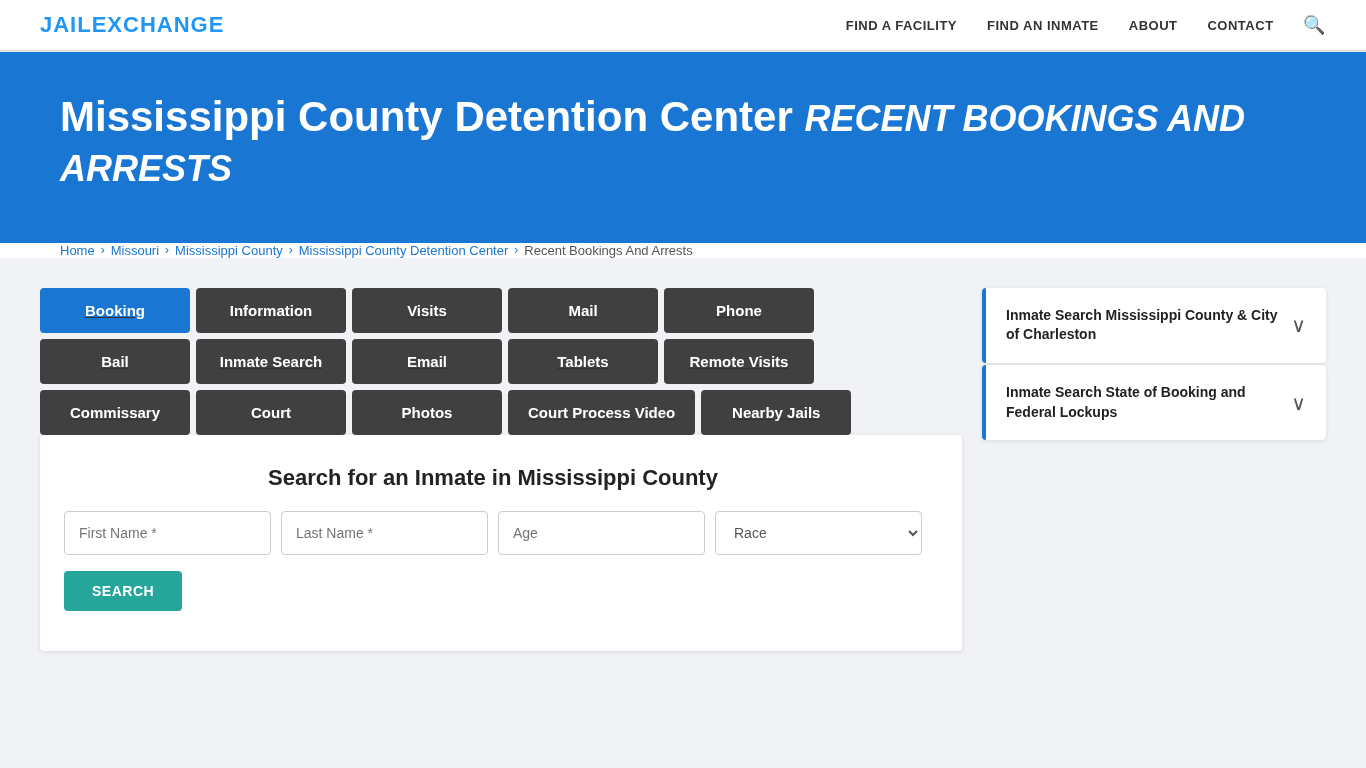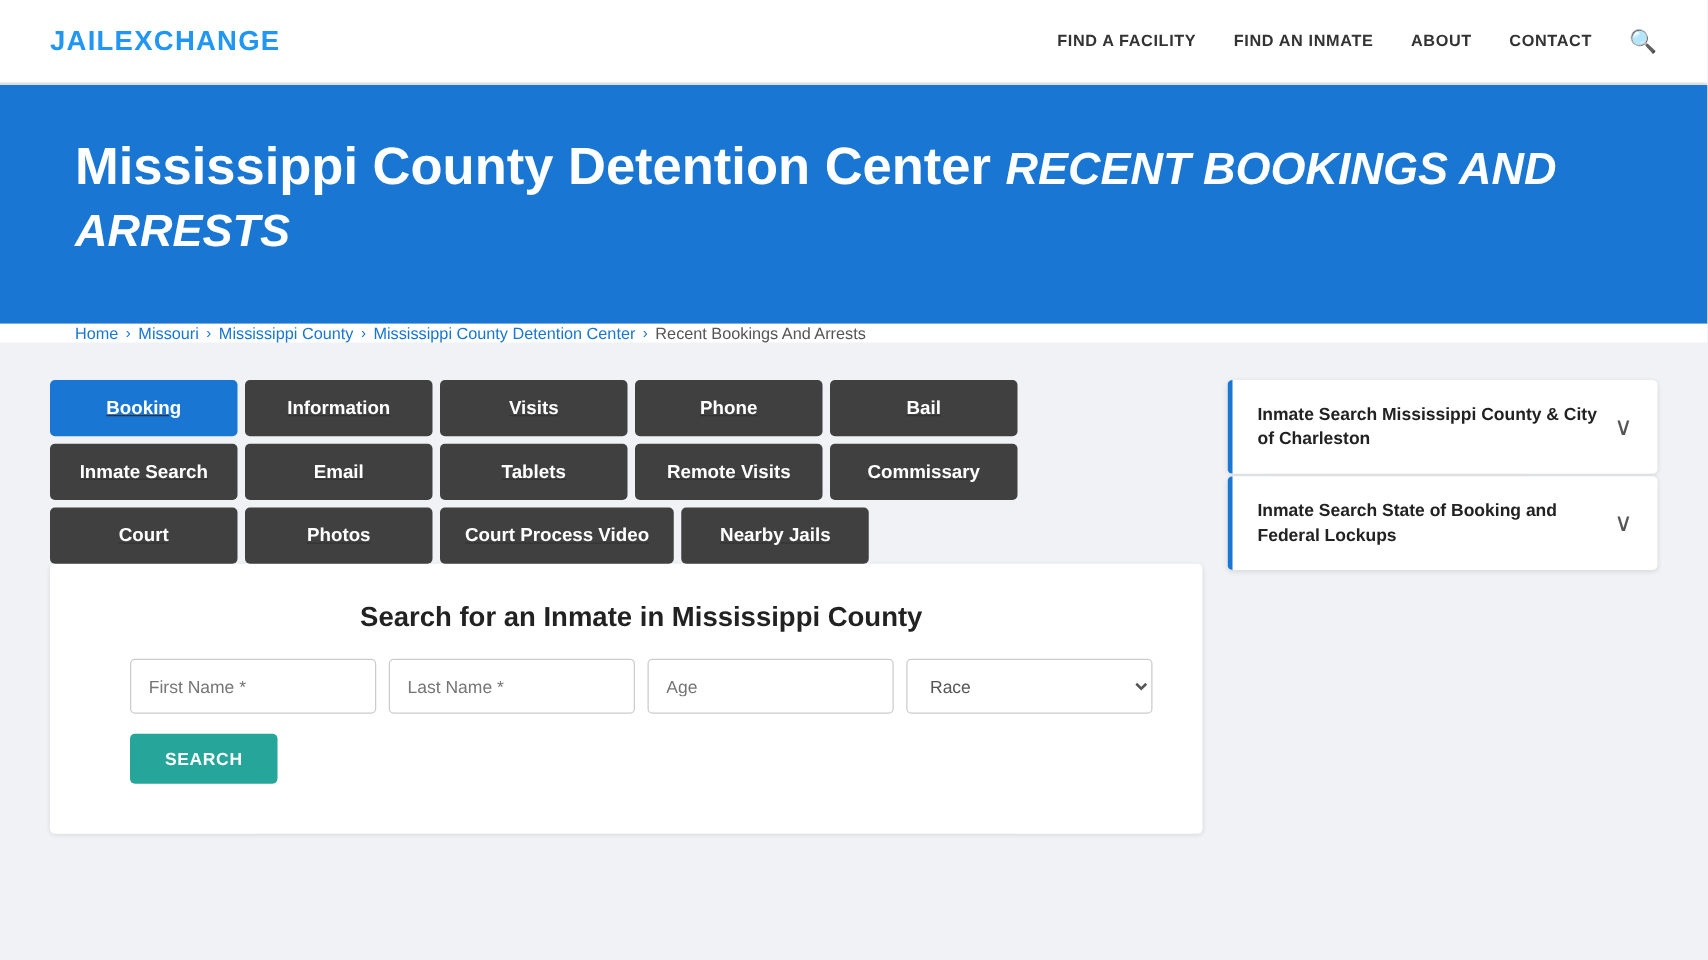--- a/index.html
+++ b/index.html
@@ -5,21 +5,21 @@
     * { box-sizing: border-box; margin: 0; padding: 0; }
     body { font-family: Arial, sans-serif; background: #f0f2f5; color: #333; }
 
     
     .navbar {
       background: #fff;
       display: flex;
       align-items: center;
       justify-content: space-between;
       padding: 0 40px;
-      height: 68px;
+      height: 52px;
       border-bottom: 2px solid #e0e0e0;
     }
     .navbar-logo {
       font-size: 22px;
       font-weight: 900;
       letter-spacing: 1px;
       color: #1a1a1a;
     }
     .navbar-logo span {
       color: #2196f3;
@@ -120,21 +120,21 @@
       background: #1976d2;
     }
     .tab-btn.teal {
       background: #404040;
     }
 
     
     .search-form-container {
       background: #fff;
       border-radius: 4px;
-      padding: 30px 40px 40px 64px;
+      padding: 30px 40px 40px 24px;
       box-shadow: 0 1px 4px rgba(0,0,0,0.1);
     }
     .search-form-container h2 {
       text-align: center;
       font-size: 22px;
       font-weight: 700;
       margin-bottom: 20px;
       color: #222;
     }
     .search-inputs {
@@ -238,20 +238,21 @@
   <span class="current">Recent Bookings And Arrests</span>
 </div>
 
 <div class="main-content">
   <div class="tabs-section">
 
     <div class="tabs-grid">
       <button class="tab-btn active">Booking</button>
       <button class="tab-btn teal">Information</button>
       <button class="tab-btn teal">Visits</button>
+      <button class="tab-btn teal">Mail</button>
       <button class="tab-btn teal">Phone</button>
       <button class="tab-btn teal">Bail</button>
       <button class="tab-btn teal">Inmate Search</button>
       <button class="tab-btn teal">Email</button>
       <button class="tab-btn teal">Tablets</button>
       <button class="tab-btn teal">Remote Visits</button>
       <button class="tab-btn teal">Commissary</button>
       <button class="tab-btn teal">Court</button>
       <button class="tab-btn teal">Photos</button>
       <button class="tab-btn teal">Court Process Video</button>

